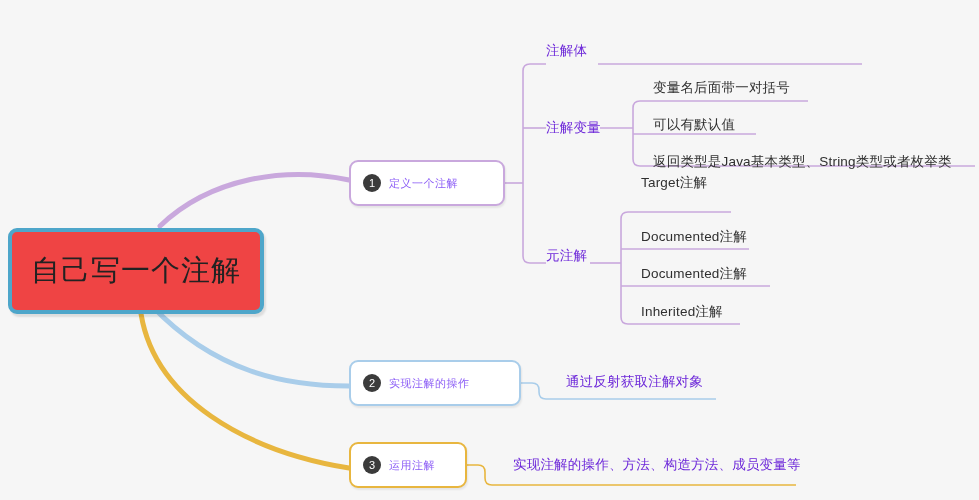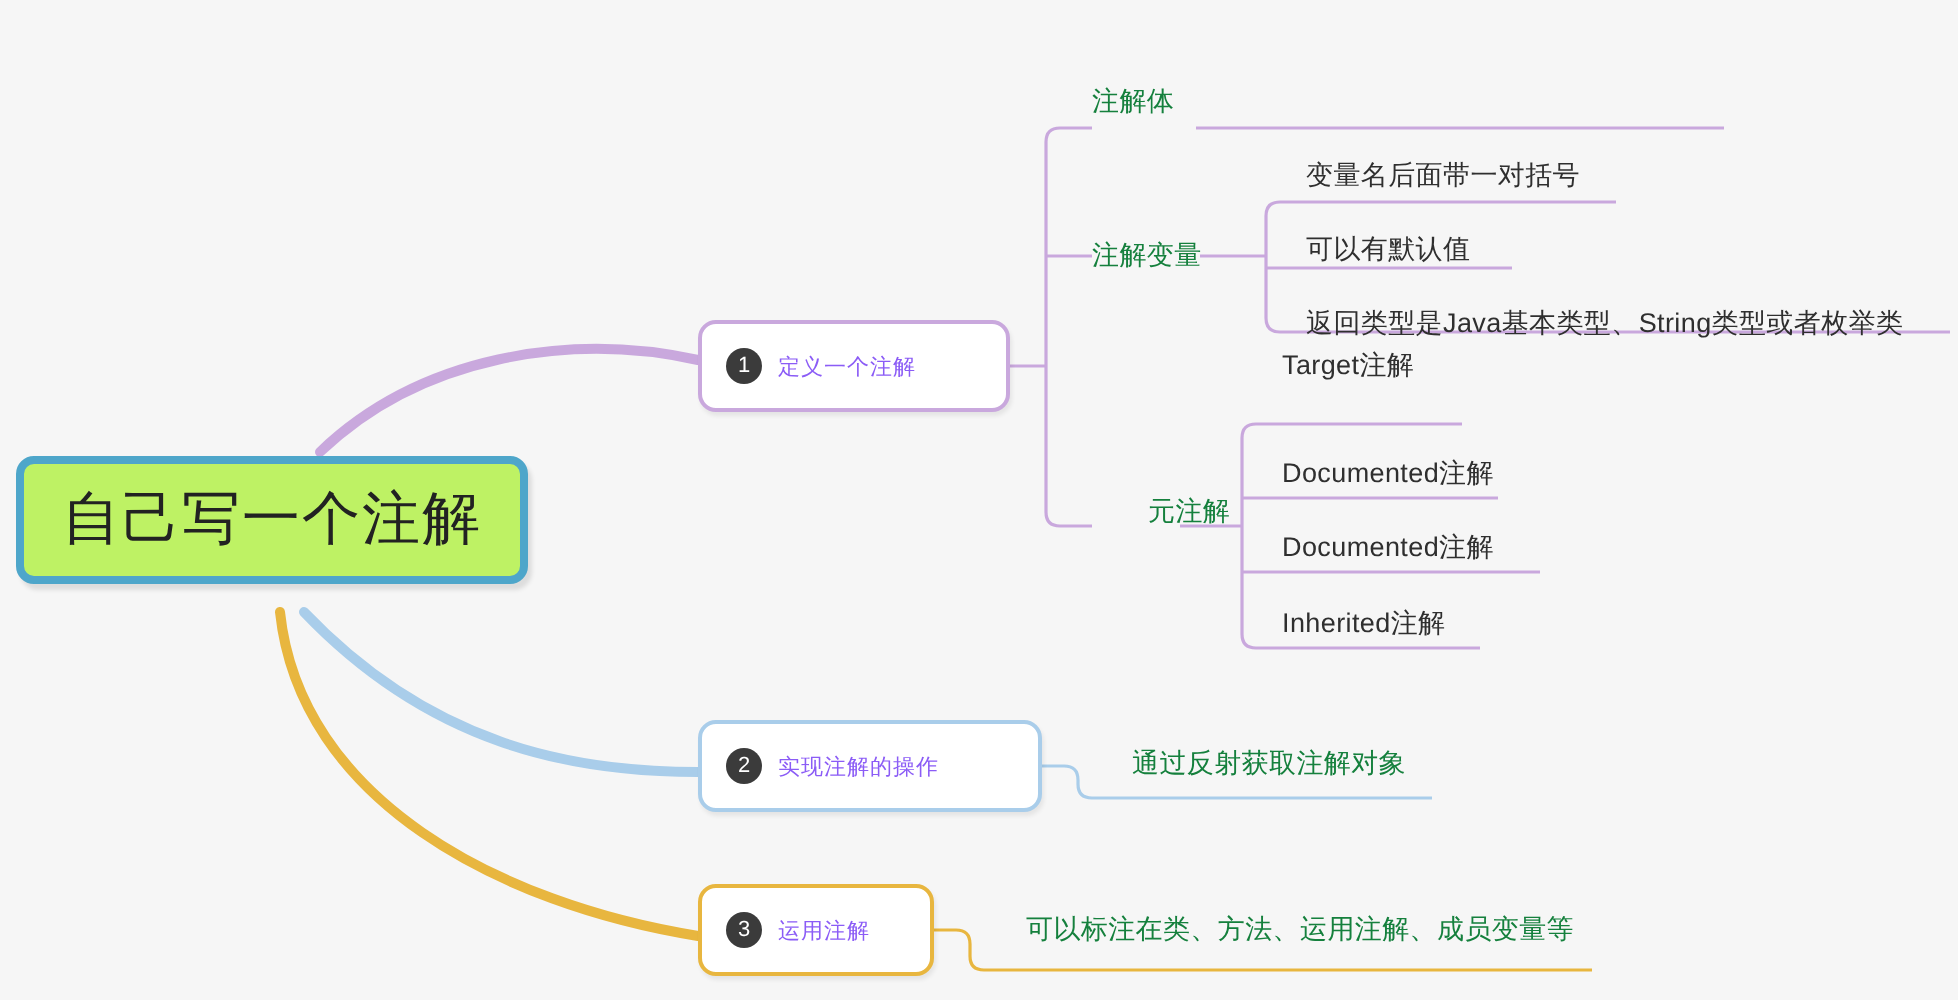--- a/index.html
+++ b/index.html
@@ -28,23 +28,23 @@
     height: 500px;
     pointer-events: none;
   }
 
   
   .root-node {
     position: absolute;
     left: 8px;
     top: 228px;
     width: 256px;
-    height: 64px;
+    height: 86px;
     box-sizing: border-box;
-    background: #bef264;
+    background: #ef4444;
     border: 4px solid #4ea6ca;
     border-radius: 9px;
     display: flex;
     align-items: center;
     justify-content: center;
     box-shadow: 2px 3px 2px rgba(0,0,0,0.10);
   }
   .root-label {
     font-size: 29px;
     color: #222222;
@@ -91,21 +91,21 @@
 
   
   .leaf {
     position: absolute;
     white-space: nowrap;
     font-size: 13.5px;
     color: #2f2f2f;
     letter-spacing: 0.2px;
     line-height: 1;
   }
-  .leaf.l2 { font-size: 13.5px; color: #15803d; }
+  .leaf.l2 { font-size: 13.5px; color: #6d28d9; }
   .leaf.l3 { font-size: 13.5px; color: #2f2f2f; }
 </style>
 </head>
 <body>
 
 <div id="canvas">
 
   <svg id="edges" viewBox="0 0 979 500" width="979" height="500" xmlns="http://www.w3.org/2000/svg">
 
     <path d="M 160 226 C 210 178 285 166 349 180" fill="none" stroke="#c9a8dd" stroke-width="5" stroke-linecap="round"></path>
@@ -154,34 +154,34 @@
 
   <div class="l1-node" id="node-apply">
     <span class="badge">3</span>
     <span class="l1-label">运用注解</span>
   </div>
 
   <div class="leaf l2" style="left:546px; top:44px;">注解体</div>
 
   <div class="leaf l2" style="left:546px; top:121px;">注解变量</div>
 
-  <div class="leaf l2" style="left:574px; top:249px;text-align:right;">元注解</div>
+  <div class="leaf l2" style="left:546px; top:249px;text-align:right;">元注解</div>
 
 
   <div class="leaf l3" style="left:653px; top:81px;">变量名后面带一对括号</div>
 
   <div class="leaf l3" style="left:653px; top:118px;">可以有默认值</div>
 
   <div class="leaf l3" style="left:653px; top:155px;">返回类型是Java基本类型、String类型或者枚举类</div>
 
   <div class="leaf l3" style="left:641px; top:176px;">Target注解</div>
 
   <div class="leaf l3" style="left:641px; top:230px;">Documented注解</div>
 
   <div class="leaf l3" style="left:641px; top:267px;">Documented注解</div>
 
   <div class="leaf l3" style="left:641px; top:305px;">Inherited注解</div>
 
   <div class="leaf l2" style="left:566px; top:375px;">通过反射获取注解对象</div>
 
-  <div class="leaf l2" style="left:513px; top:458px;">可以标注在类、方法、运用注解、成员变量等</div>
+  <div class="leaf l2" style="left:513px; top:458px;">实现注解的操作、方法、构造方法、成员变量等</div>
 
 </div>
 
 </body></html>

